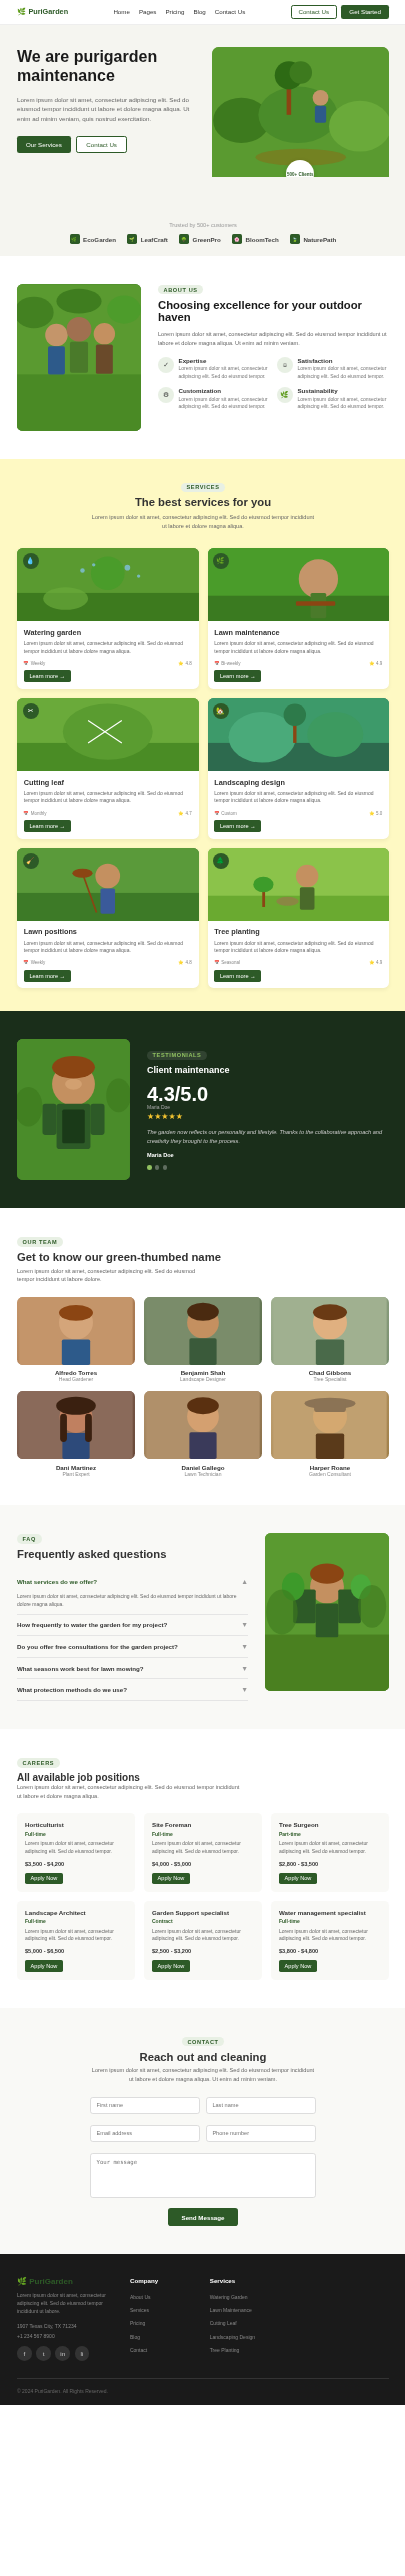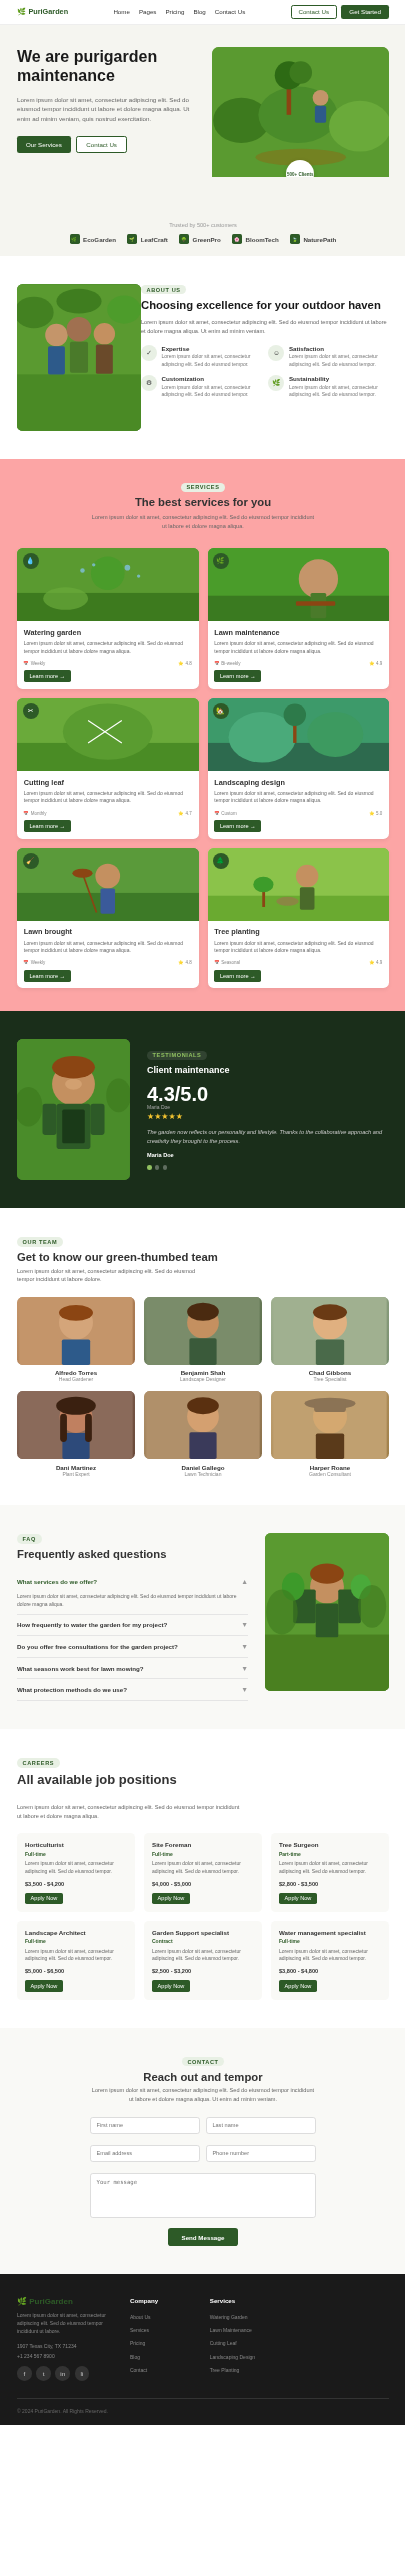--- a/index.html
+++ b/index.html
@@ -30,34 +30,34 @@
     .hero-circle-badge { position: absolute; bottom: -11.3px; left: 50%; transform: translateX(-50%); width: 28px; height: 28px; background: #fff; border-radius: 50%; display: flex; align-items: center; justify-content: center; box-shadow: 0 1.1px 4.5px rgba(0,0,0,0.15); font-size: 4.5px; font-weight: 700; color: #2d5a27; text-align: center; line-height: 1.2; }
 
     
     .brands { background: #f5f5f0; padding: 17px 17px 11.3px 17px; }
     .brands-label { font-size: 5.6px; color: #999; text-align: center; margin-bottom: 6.8px; }
     .brands-list { display: flex; justify-content: center; gap: 11.3px; flex-wrap: wrap; }
     .brand-item { display: flex; align-items: center; gap: 3.4px; font-size: 6.2px; font-weight: 600; color: #444; }
     .brand-icon { width: 10px; height: 10px; background: #2d5a27; border-radius: 1.7px; display: flex; align-items: center; justify-content: center; color: #fff; font-size: 4.5px; }
 
     
-    .about-section { padding: 28px 17px; display: flex; }
+    .about-section { padding: 28px 17px; display: flex; gap: 17px; }
     .about-img { width: 124px; height: 147px; border-radius: 5.6px; background: linear-gradient(135deg, #4a8c2a, #2d5a27); flex-shrink: 0; position: relative; overflow: hidden; display: flex; align-items: flex-end; justify-content: center; }
     .about-content { flex: 1; }
     .section-subtitle { font-size: 5.6px; color: #2d5a27; font-weight: 600; text-transform: uppercase; letter-spacing: 0.6px; margin-bottom: 4.5px; background: #e8f0e4; display: inline-block; padding: 1.7px 5.6px; border-radius: 5.6px; }
     .about-content h2 { font-size: 11.3px; font-weight: 700; margin-bottom: 6.8px; color: #1a1a1a; }
     .about-content > p { font-size: 5.6px; color: #666; line-height: 1.6; margin-bottom: 9px; }
     .features-grid { display: grid; grid-template-columns: 1fr 1fr; gap: 6.8px; }
     .feature-item { display: flex; gap: 4.5px; align-items: flex-start; }
     .feature-icon { width: 16px; height: 16px; background: #e8f0e4; border-radius: 50%; display: flex; align-items: center; justify-content: center; font-size: 6.8px; flex-shrink: 0; }
     .feature-text h4 { font-size: 6.2px; font-weight: 700; margin-bottom: 1.7px; }
     .feature-text p { font-size: 5px; color: #777; line-height: 1.5; }
 
     
-    .services-section { padding: 22.6px 17px; background: #fca5a5; }
+    .services-section { padding: 22.6px 17px; background: #fef9c3; }
     .section-header { text-align: center; margin-bottom: 17px; }
     .section-header h2 { font-size: 11.3px; font-weight: 700; margin-bottom: 4.5px; }
     .section-header p { font-size: 5.6px; color: #666; max-width: 226px; margin: 0 auto; line-height: 1.6; }
     .services-grid { display: grid; grid-template-columns: 1fr 1fr; gap: 9px; }
     .service-card { background: #fff; border-radius: 5.6px; overflow: hidden; box-shadow: 0 1.1px 4.5px rgba(0,0,0,0.06); }
     .service-img { width: 100%; height: 73px; position: relative; }
     .service-img-bg { width: 100%; height: 100%; }
     .service-img-bg.water { background: linear-gradient(135deg, #6aaa3a, #3d7a1e); }
     .service-img-bg.lawn { background: linear-gradient(135deg, #4a9c2a, #2d7a1e); }
     .service-img-bg.cutting { background: linear-gradient(135deg, #7ab840, #4a9c2a); }
@@ -113,21 +113,21 @@
     .faq-question.open { color: #2d5a27; }
     .faq-answer { font-size: 5px; color: #666; padding-bottom: 5.6px; line-height: 1.6; display: none; }
     .faq-answer.visible { display: block; }
     .faq-chevron { font-size: 6.8px; color: #999; }
     .faq-right { width: 124px; flex-shrink: 0; }
     .faq-img { width: 100%; height: 158px; border-radius: 5.6px; background: linear-gradient(135deg, #6aaa3a, #3d7a1e); overflow: hidden; }
 
     
     .jobs-section { padding: 28px 17px; }
     .jobs-section .section-subtitle { margin-bottom: 4.5px; }
-    .jobs-section h2 { font-size: 13px; font-weight: 700; margin-bottom: 16px; }
+    .jobs-section h2 { font-size: 10px; font-weight: 700; margin-bottom: 0; }
     .jobs-section > p { font-size: 5.6px; color: #666; margin-bottom: 13.5px; max-width: 226px; line-height: 1.5; }
     .jobs-grid { display: grid; grid-template-columns: 1fr 1fr 1fr; gap: 9px; }
     .job-card { background: #f9f9f6; border-radius: 4.5px; padding: 8px; }
     .job-card h4 { font-size: 6.2px; font-weight: 700; margin-bottom: 2.3px; }
     .job-type { font-size: 5px; color: #2d5a27; font-weight: 600; margin-bottom: 3.4px; }
     .job-card p { font-size: 5px; color: #666; line-height: 1.5; margin-bottom: 5.6px; }
     .job-salary { font-size: 5.6px; font-weight: 700; color: #333; margin-bottom: 5.6px; }
 
     
     .contact-section { padding: 28px 17px; background: #f9f9f6; }
@@ -421,21 +421,21 @@
             <circle cx="165" cy="50" r="22" fill="#c49060"></circle>
             <rect x="152" y="72" width="26" height="45" fill="#3a5a9a" rx="3"></rect>
 
             <line x1="120" y1="45" x2="145" y2="115" stroke="#8B4513" stroke-width="3"></line>
             <ellipse cx="120" cy="45" rx="18" ry="8" fill="#8B4513"></ellipse>
           </svg>
         </div>
         <div class="service-badge">🧹</div>
       </div>
       <div class="service-content">
-        <h3>Lawn brought</h3>
+        <h3>Lawn positions</h3>
         <p>Lorem ipsum dolor sit amet, consectetur adipiscing elit. Sed do eiusmod tempor incididunt ut labore dolore magna aliqua.</p>
         <div class="service-meta">
           <span>📅 Weekly</span>
           <span>⭐ 4.8</span>
         </div>
         <button class="btn-small">Learn more →</button>
       </div>
     </div>
 
     <div class="service-card">
@@ -501,21 +501,21 @@
     <div class="test-dots">
       <div class="dot active"></div>
       <div class="dot"></div>
       <div class="dot"></div>
     </div>
   </div>
 </section>
 
 <section class="team-section">
   <span class="section-subtitle">Our Team</span>
-  <h2>Get to know our green-thumbed team</h2>
+  <h2>Get to know our green-thumbed name</h2>
   <p>Lorem ipsum dolor sit amet, consectetur adipiscing elit. Sed do eiusmod tempor incididunt ut labore dolore.</p>
   <div class="team-grid">
     <div class="team-card">
       <div class="team-avatar">
         <div class="team-avatar-bg a1">
           <svg width="100%" height="68" viewBox="0 0 200 120">
             <rect width="200" height="120" fill="#c4956a"></rect>
             <circle cx="100" cy="45" r="30" fill="#d4a57a"></circle>
             <rect x="75" y="75" width="50" height="45" fill="#2d5a8a" rx="3"></rect>
             <ellipse cx="100" cy="28" rx="30" ry="14" fill="#8B4513"></ellipse>
@@ -711,21 +711,21 @@
       <div class="job-salary">$3,800 - $4,800</div>
       <button class="btn-small">Apply Now</button>
     </div>
   </div>
 </section>
 
 <section class="contact-section">
   <div class="center">
     <span class="section-subtitle">Contact</span>
   </div>
-  <h2>Reach out and tempor</h2>
+  <h2>Reach out and cleaning</h2>
   <p>Lorem ipsum dolor sit amet, consectetur adipiscing elit. Sed do eiusmod tempor incididunt ut labore et dolore magna aliqua. Ut enim ad minim veniam.</p>
   <div class="contact-form">
     <div class="form-row">
       <div class="form-field">
         <input type="text" placeholder="First name" style="">
       </div>
       <div class="form-field">
         <input type="text" placeholder="Last name" style="">
       </div>
     </div>

